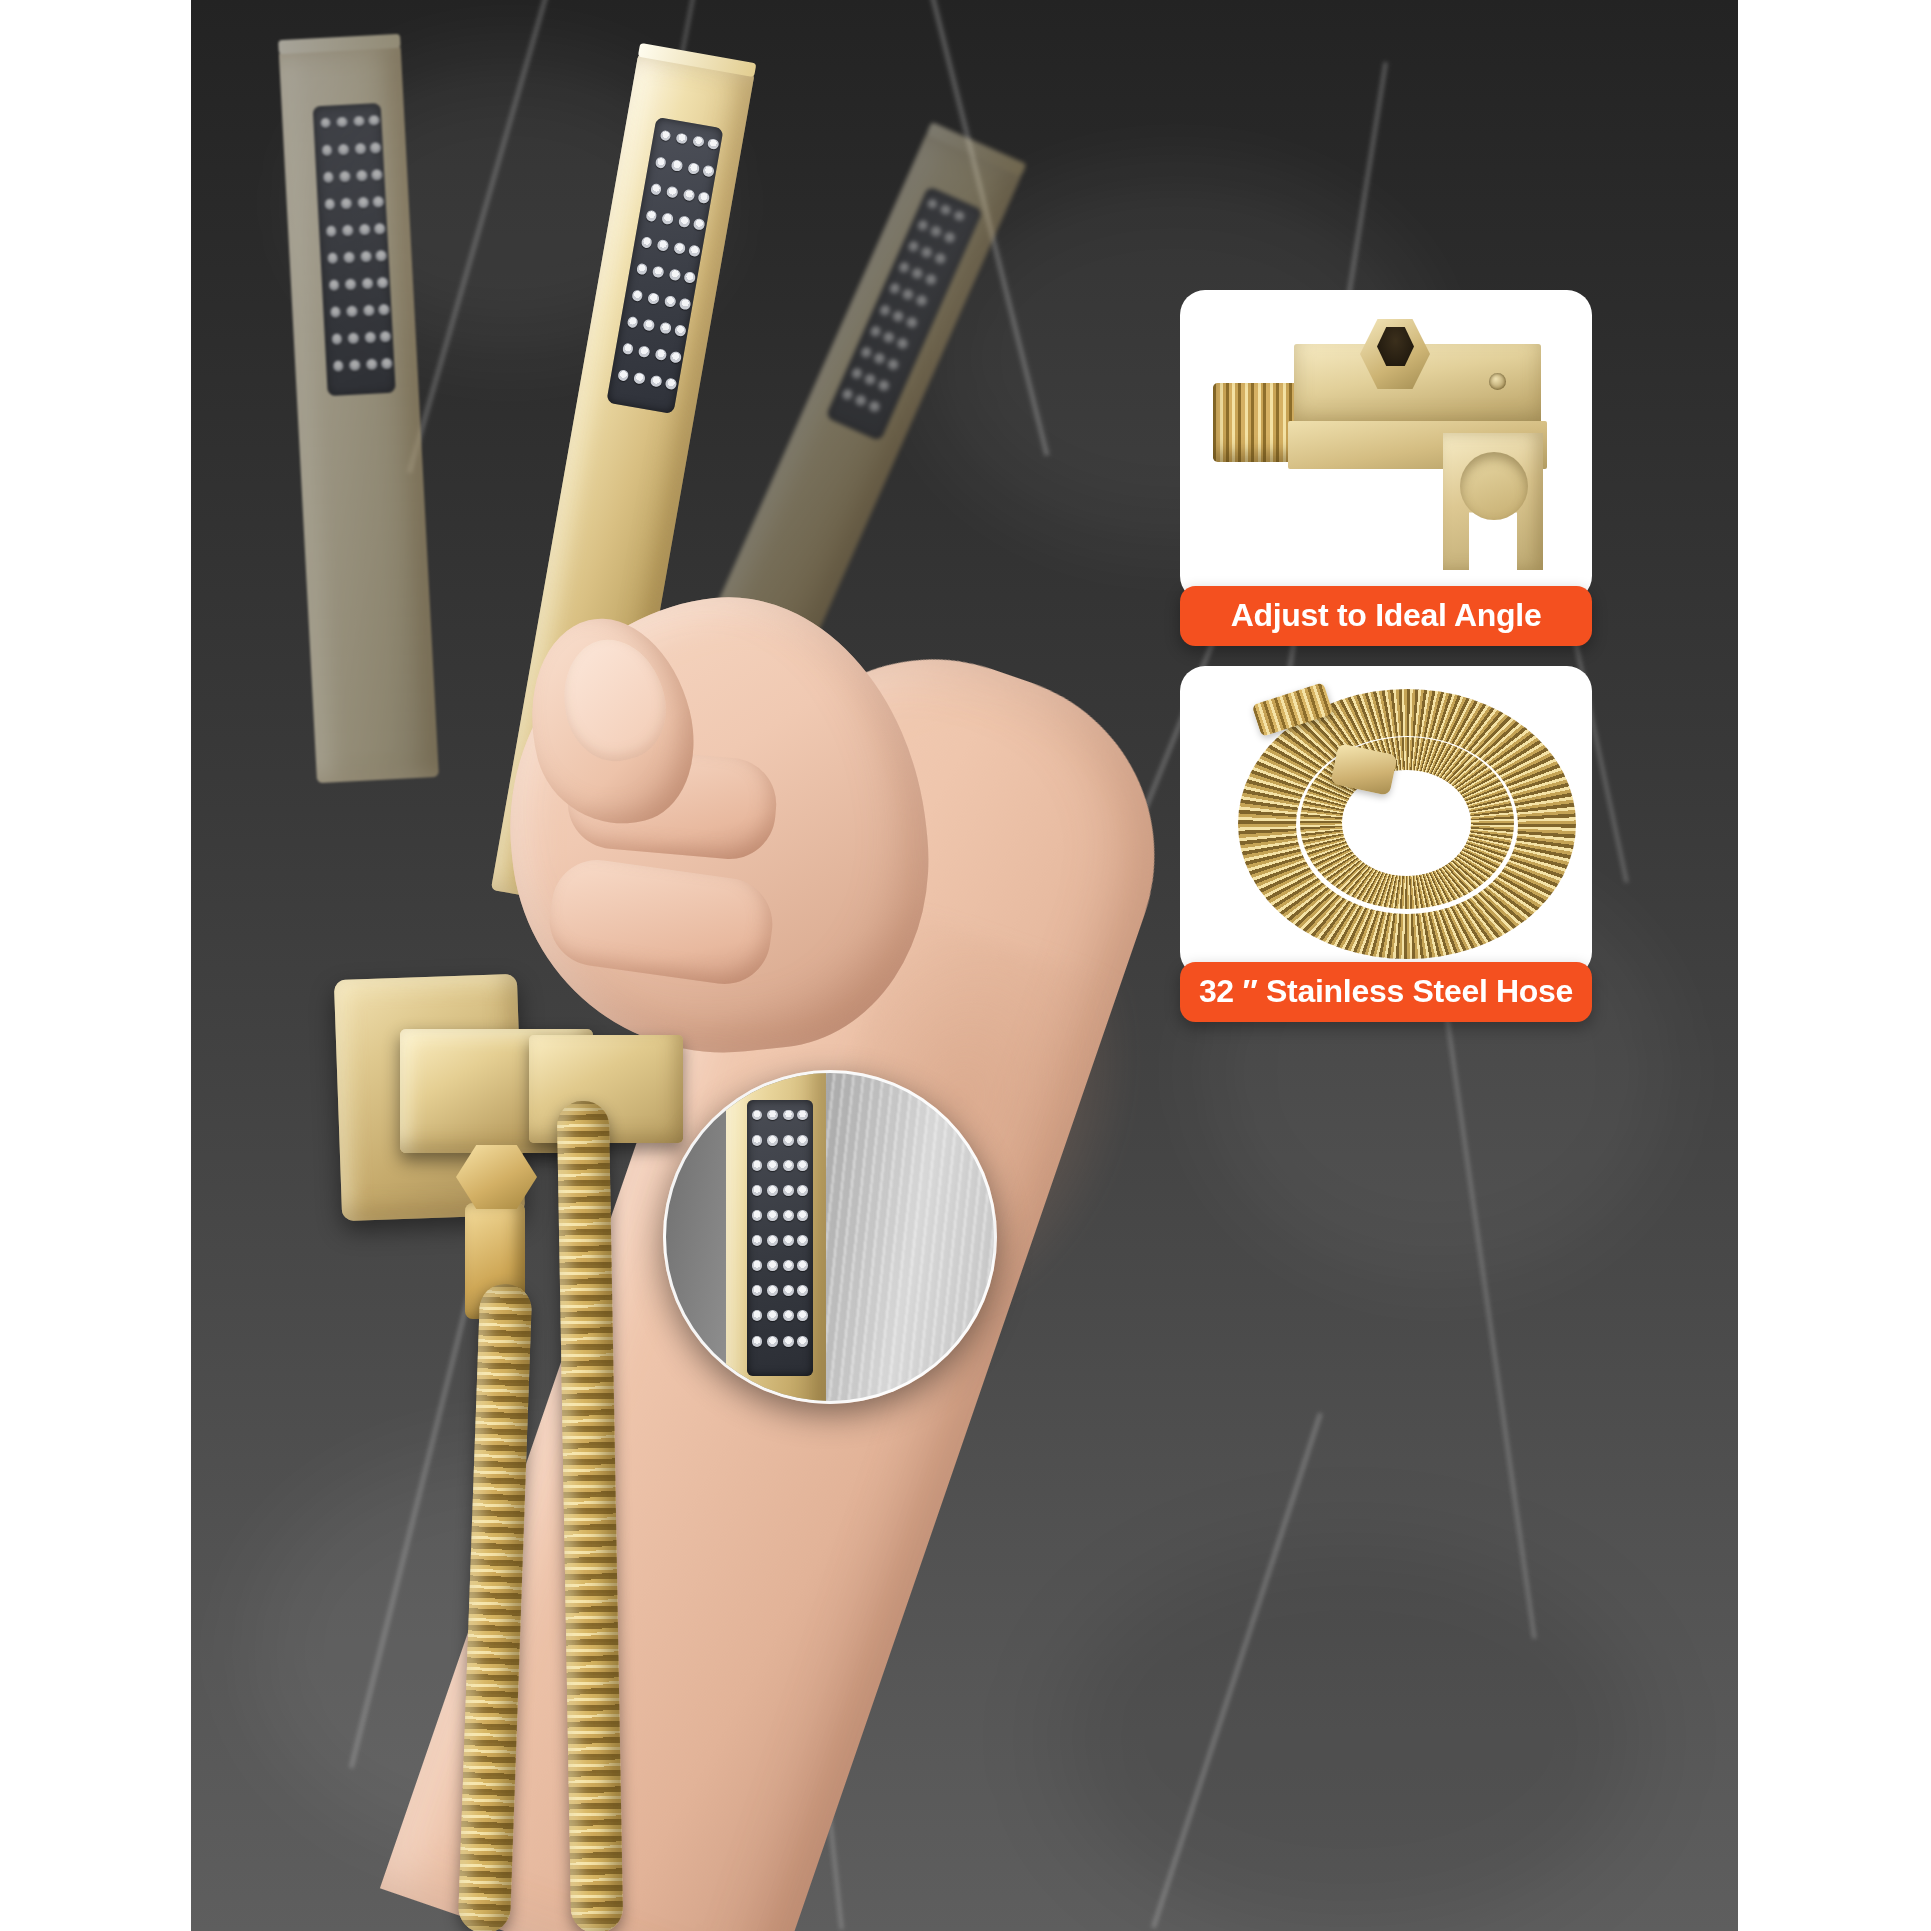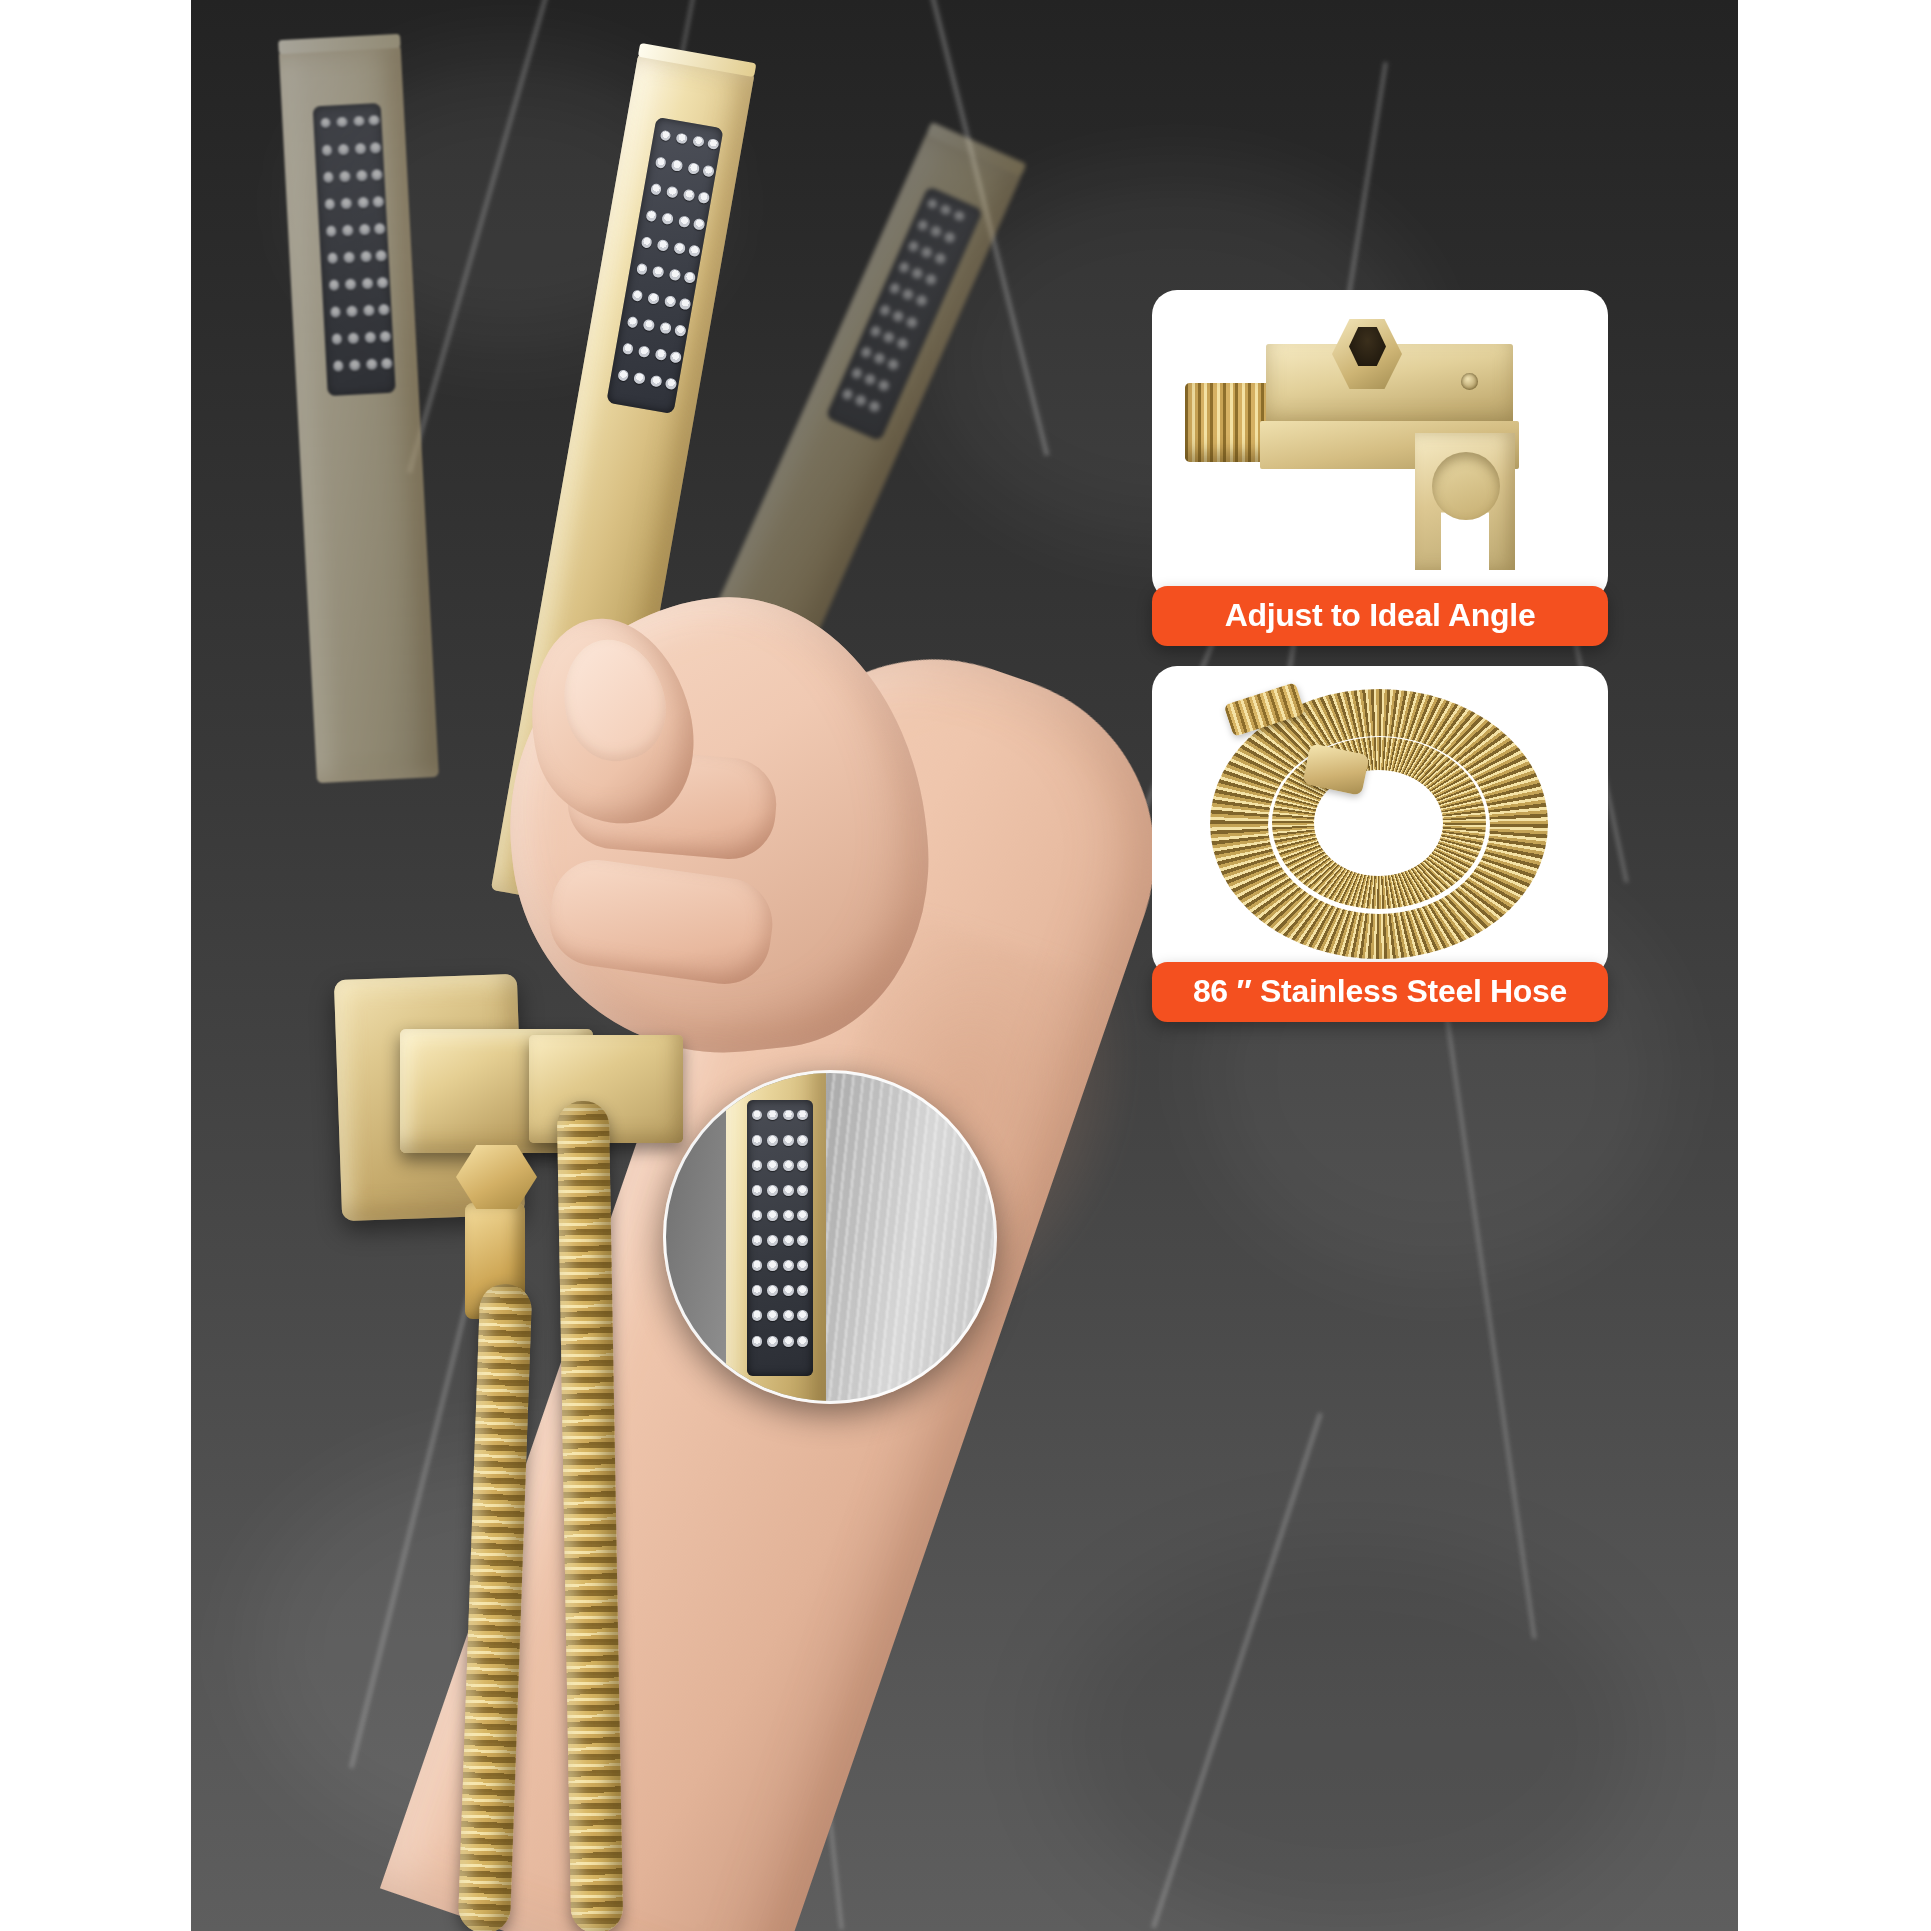--- a/index.html
+++ b/index.html
@@ -147,21 +147,21 @@
     box-shadow:inset 0 0 9.7px rgba(0,0,0,.6);
   }
   .inset-circle .spray{
     position:absolute;left:145px;top:0;width:193px;height:328px;
     background:repeating-linear-gradient(96deg,
       rgba(255,255,255,.00) 0 2.9px,rgba(255,255,255,.55) 2.9px 4.8px,rgba(255,255,255,.05) 4.8px 9.7px);
     filter:blur(0.8px);
   }
 
   
-  .card{position:absolute;left:961px;width:456px;}
+  .card{position:absolute;left:989px;width:412px;}
   .card-body{
     position:relative;width:100%;height:311px;border-radius:25px;
     background:#ffffff;overflow:hidden;
   }
   .card-body.gray{background:#bcbcbc;}
   .card-label{
     position:relative;width:100%;height:60px;margin-top:-15.4px;
     background:#f4501f;border-radius:15.4px;
     display:flex;align-items:center;justify-content:center;
     color:#ffffff;font-size:32px;font-weight:bold;letter-spacing:-0.3px;white-space:nowrap;
@@ -469,21 +469,21 @@
       <div class="card-body">
         <div>
           <div class="coil" style="left:58px;top:23px;width:338px;height:270px;"></div>
           <div class="coil-mask" style="left:116px;top:70px;width:222px;height:178px;"></div>
           <div class="coil" style="left:120px;top:71px;width:214px;height:172px;"></div>
           <div class="coil-mask" style="left:162px;top:104px;width:129px;height:106px;"></div>
           <div class="coil-end" style="left:75px;top:27px;transform:rotate(-18deg);"></div>
           <div class="coil-ferrule" style="left:154px;top:83px;transform:rotate(12deg);"></div>
         </div>
       </div>
-      <div class="card-label">86 ″ Stainless Steel Hose</div>
+      <div class="card-label">32 ″ Stainless Steel Hose</div>
     </div>
 
 
   </div>
 
   <div class="white-top"></div>
   <div class="white-right"></div>
 </div>
 
 

